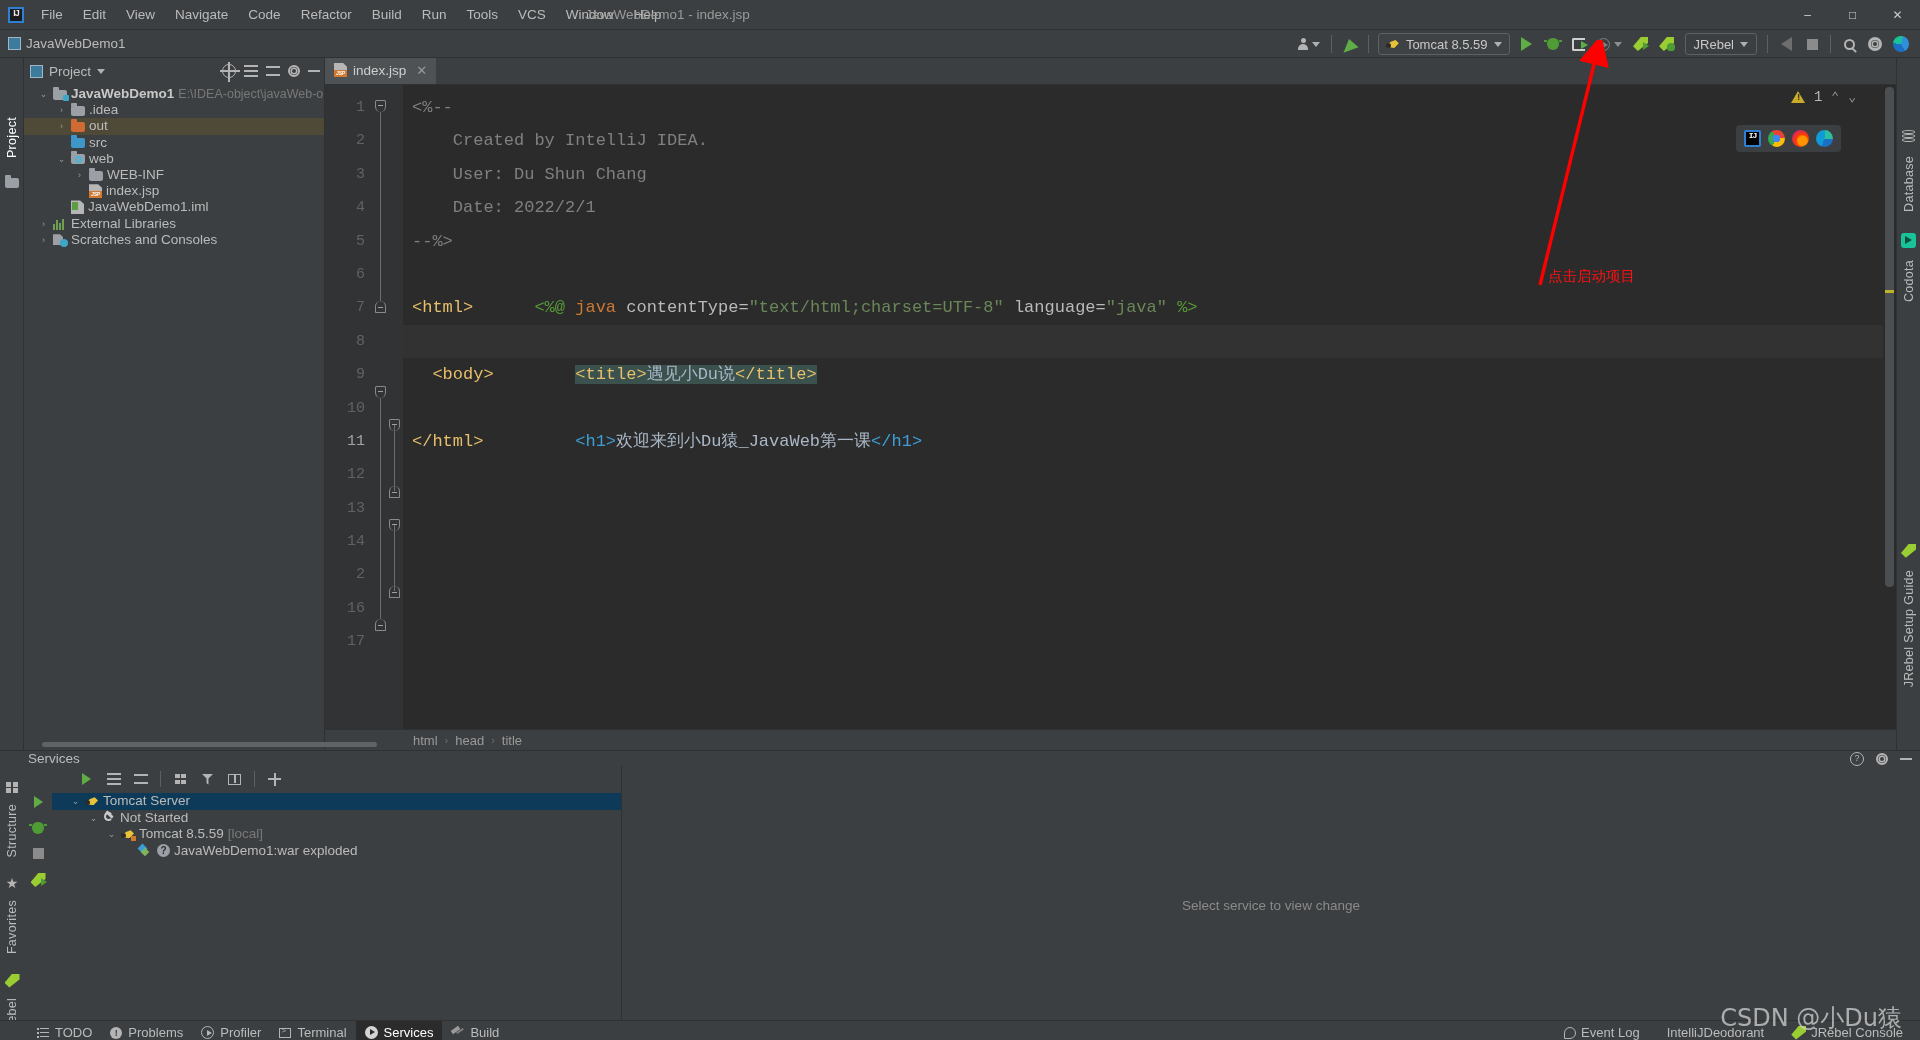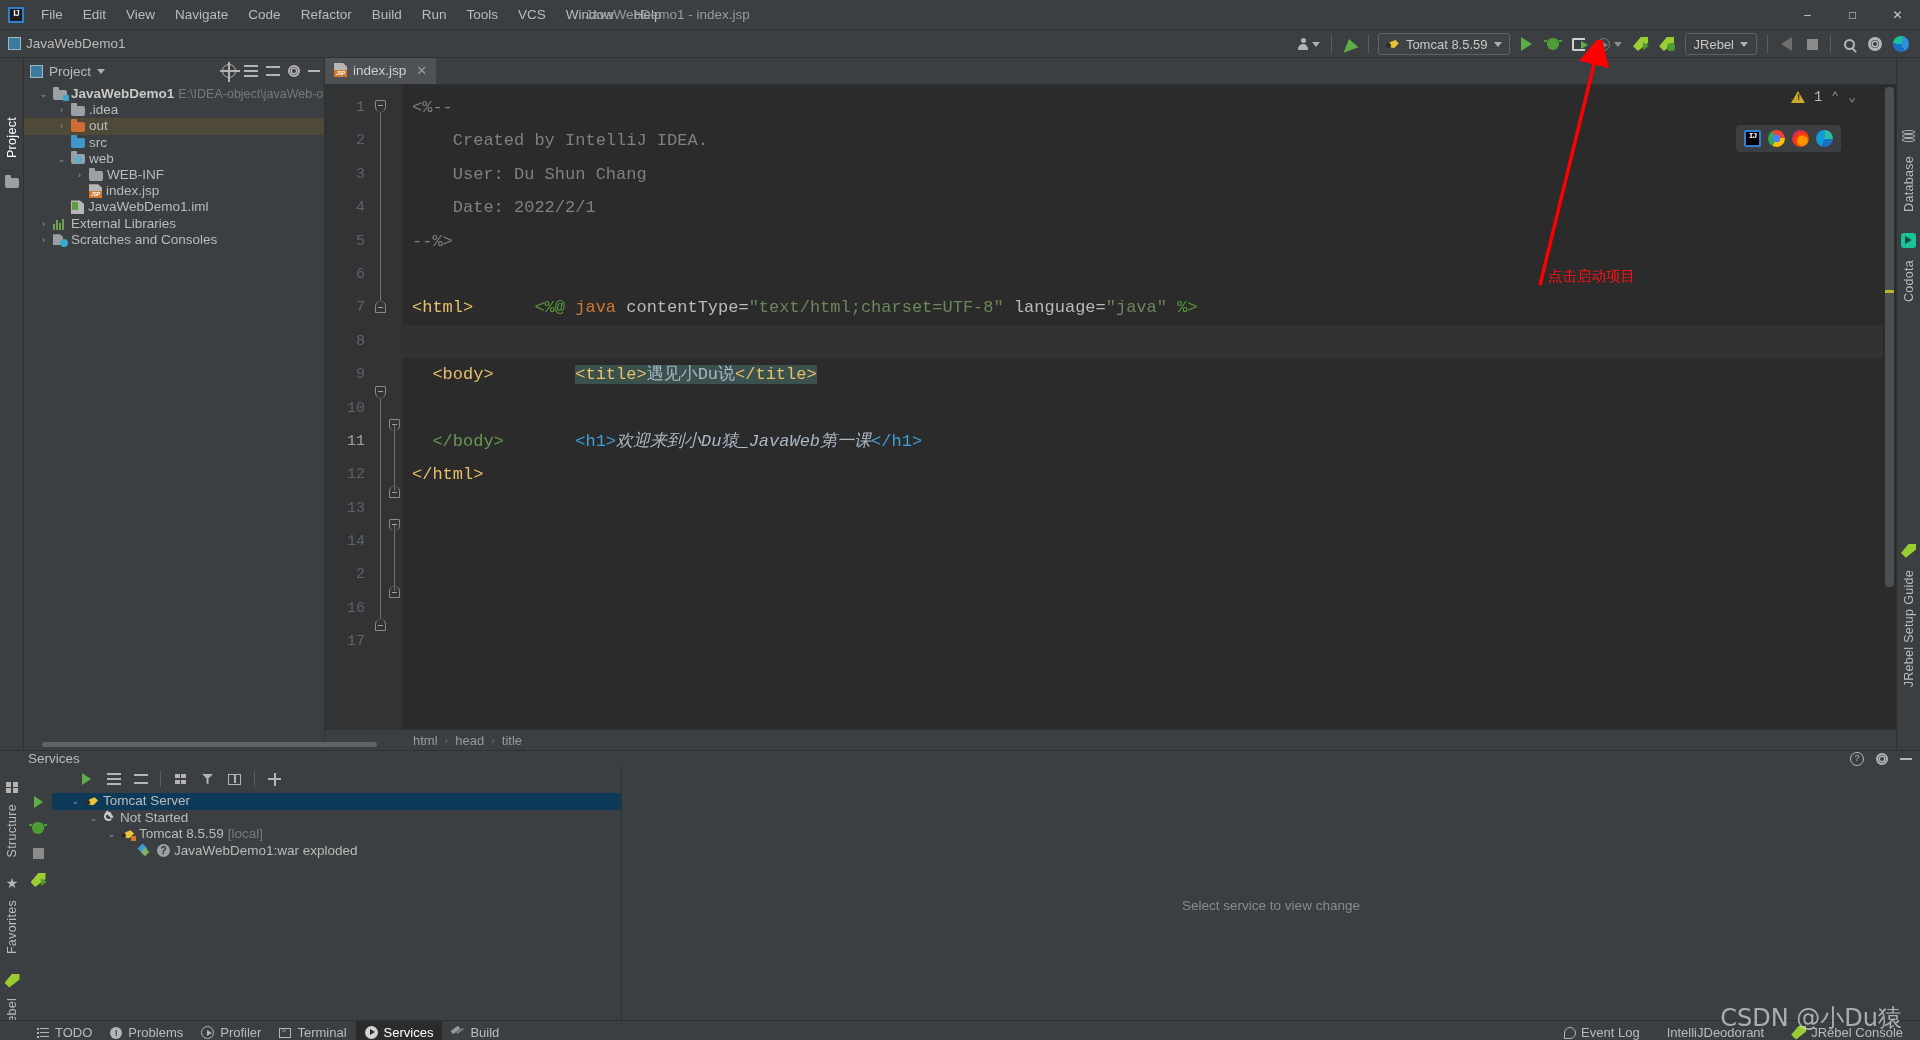--- a/index.html
+++ b/index.html
@@ -258,21 +258,21 @@
     height: 33.4px; line-height: 33.4px; white-space: pre;
     padding-left: 9px; color: #a9b7c6;
   }
   .cline.hl { background: #323232; }
   .tok-cmt { color: #808080; }
   .tok-tag { color: #e8bf6a; }
   .tok-tag2 { color: #6a9955; }
   .tok-kw { color: #cc7832; }
   .tok-attr { color: #bababa; }
   .tok-str { color: #6a8759; }
-  .tok-txt { color: #a9b7c6; font-style: italic; }
+  .tok-txt { color: #a9b7c6; }
   .tok-jsp { color: #579b38; }
   .sel-box { background: #3b514d; }
 
   
   .warn-strip {
     position: absolute; right: 40px; top: 4px; display: flex;
     align-items: center; gap: 9px; z-index: 5;
   }
   .warn-strip .cnt { color: #b8b8b8; font-size: 14px; }
   .chev { color: #9a9a9a; font-size: 13px; }
@@ -864,21 +864,20 @@
             <span class="tok-jsp">&lt;%@ </span><span class="tok-kw">java</span><span class="tok-attr"> contentType=</span><span class="tok-str">"text/html;charset=UTF-8"</span><span class="tok-attr"> language=</span><span class="tok-str">"java"</span><span class="tok-attr"> </span><span class="tok-jsp">%&gt;</span>
           </div>
           <div class="cline"><span class="tok-tag">&lt;html&gt;</span></div>
           <div class="cline hl">
             <span class="tok-txt">    </span><span class="sel-box" style="color:#e8bf6a">&lt;title&gt;</span><span class="sel-box" style="color:#a9b7c6">遇见小Du说</span><span class="sel-box" style="color:#e8bf6a">&lt;/title&gt;</span>
           </div>
           <div class="cline"><span class="tok-tag">  &lt;body&gt;</span></div>
           <div class="cline">
             <span class="tok-txt">    </span><span style="color:#3e9fd8">&lt;h1&gt;</span><span class="tok-txt">欢迎来到小Du猿_JavaWeb第一课</span><span style="color:#3e9fd8">&lt;/h1&gt;</span>
           </div>
-          <div class="cline"><span class="tok-tag2">  &lt;/body&gt;</span></div>
           <div class="cline"><span class="tok-tag">&lt;/html&gt;</span></div>
           <div class="cline"><span class="tok-txt"></span></div>
 
           <div class="warn-strip">
             <span class="warn-tri"></span>
             <span class="cnt">1</span>
             <span class="chev">⌃</span>
             <span class="chev">⌄</span>
           </div>
 

